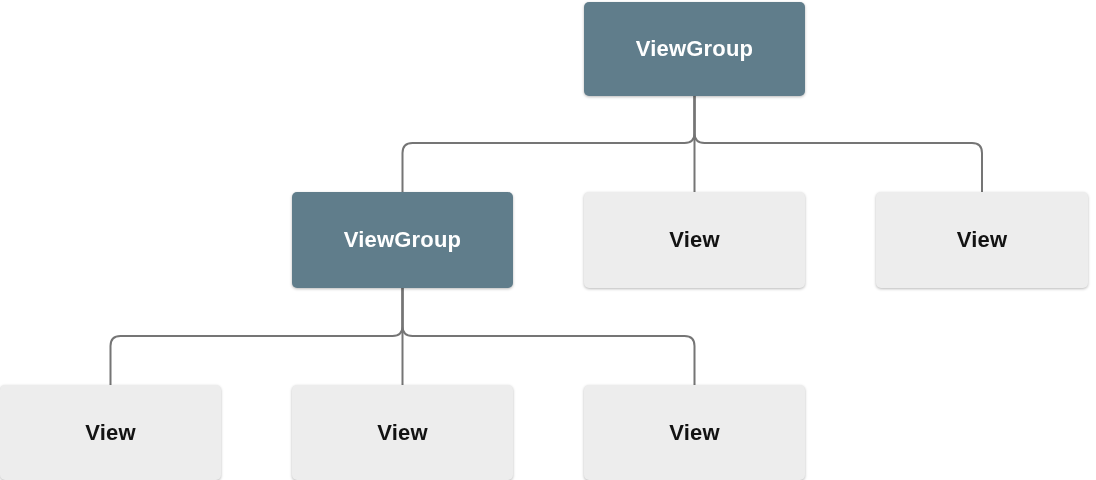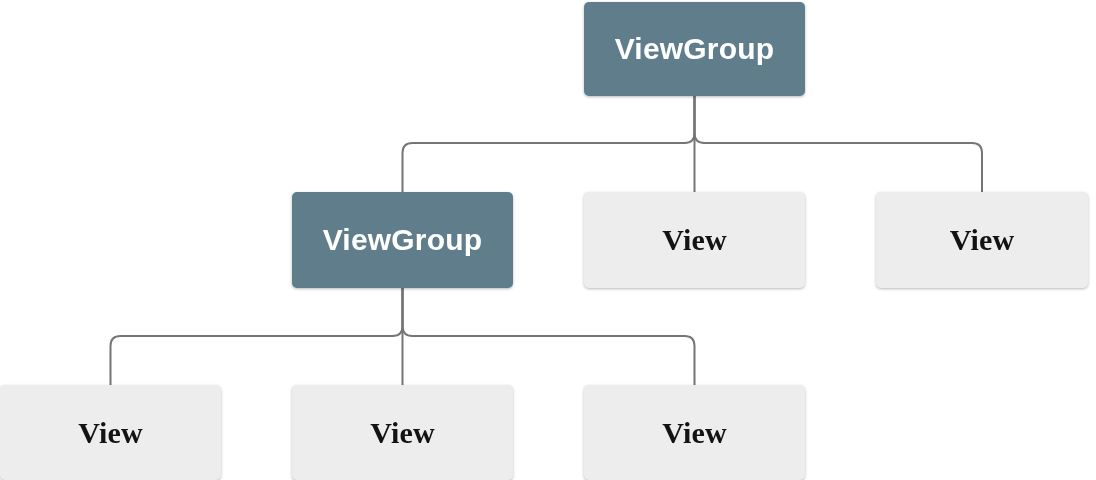--- a/index.html
+++ b/index.html
@@ -30,33 +30,32 @@
     stroke-width: 2;
     stroke-linecap: butt;
   }
   .node {
     position: absolute;
     display: flex;
     align-items: center;
     justify-content: center;
     border-radius: 5px;
     box-shadow: 0 1px 3px rgba(0,0,0,0.28);
-    font-size: 30px;
+    font-size: 22px;
     font-weight: 600;
     letter-spacing: 0.2px;
     user-select: none;
   }
   .node.viewgroup {
     background: var(--vg-fill);
     color: var(--vg-text);
   }
   .node.view {
     background: var(--view-fill);
     color: var(--view-text);
-    font-family: Liberation Serif, serif;
   }
 </style>
 </head>
 <body>
 
 <div class="canvas">
 
   <svg class="connectors" viewBox="0 0 1096 480" xmlns="http://www.w3.org/2000/svg" aria-hidden="true">
 
     <path d="M 694.5 96 L 694.5 133 Q 694.5 143 684.5 143 L 412.5 143 Q 402.5 143 402.5 153 L 402.5 192"></path>

